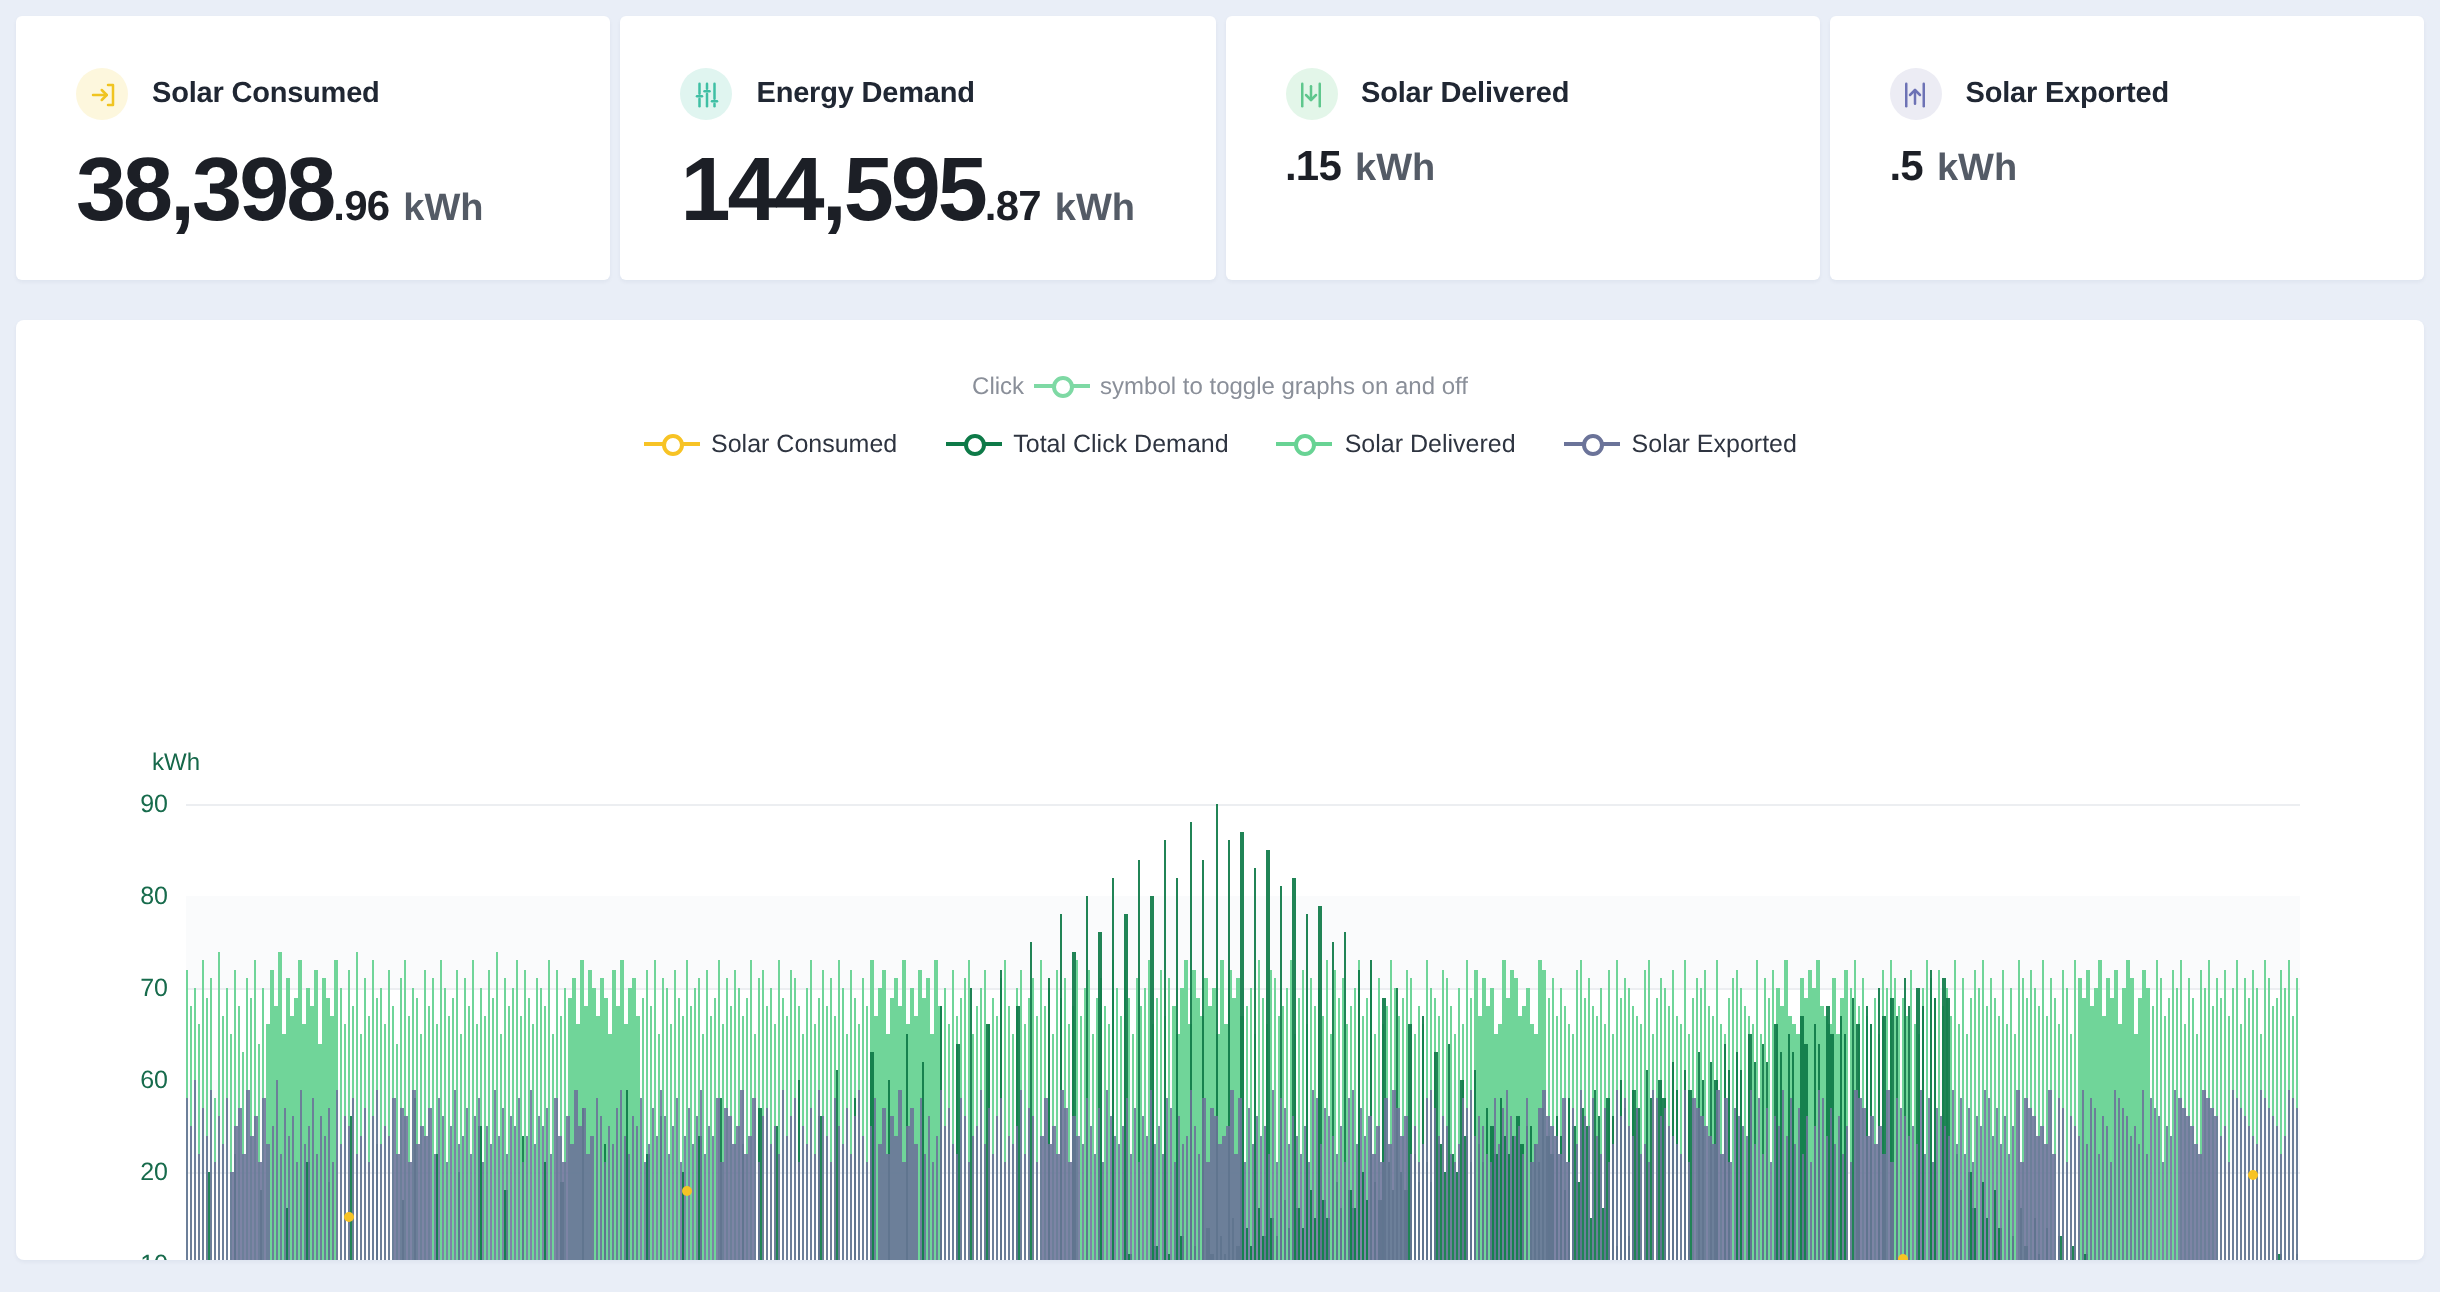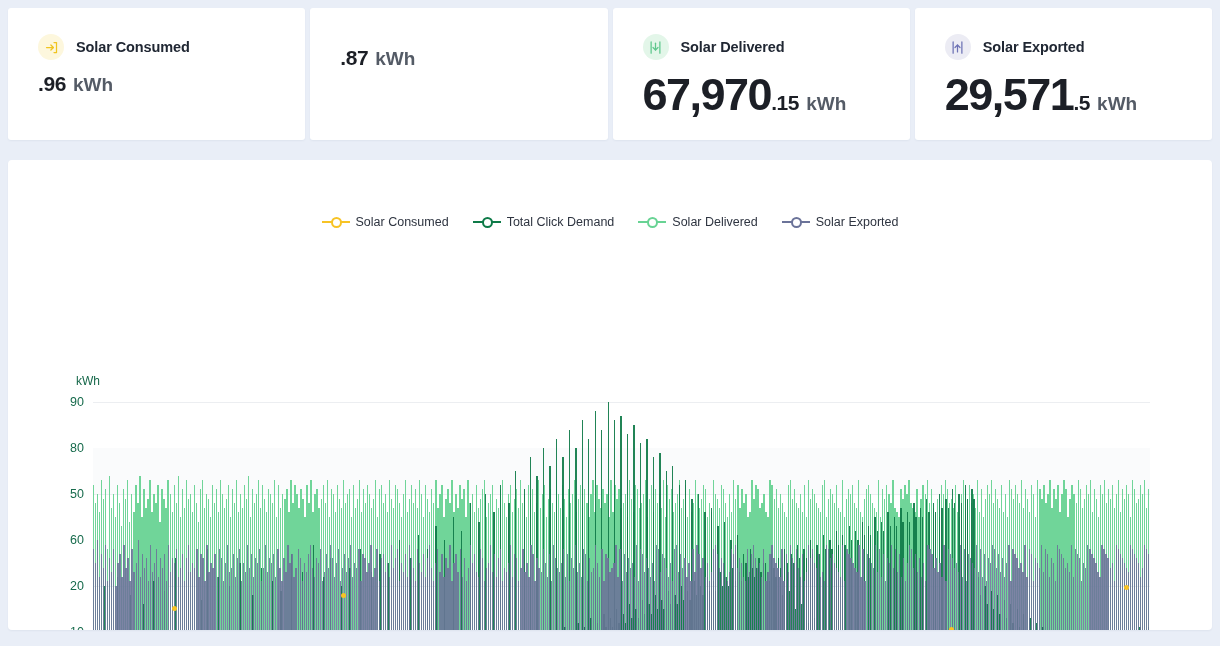--- a/index.html
+++ b/index.html
@@ -209,74 +209,95 @@
       <span class="kpi-icon" style="background:#fdf7dd">
         <svg width="15" height="15" viewBox="0 0 24 24" fill="none" stroke="#f0c420" stroke-width="2" stroke-linecap="round" stroke-linejoin="round">
           <path d="M16 4h4v16h-4"></path>
             <path d="M4 12h11"></path>
             <path d="M11 8l4 4-4 4"></path>
         </svg>
       </span>
       <span class="kpi-title">Solar Consumed</span>
     </div>
     <div class="kpi-value">
+      <span class="kpi-int">38,398</span>
       <span class="kpi-dec">.96</span>
       <span class="kpi-unit">kWh</span>
     </div>
   </div>
 
   <div class="kpi-card">
+    <div class="kpi-head">
+      <span class="kpi-icon" style="background:#e0f5f0">
+        <svg width="15" height="15" viewBox="0 0 24 24" fill="none" stroke="#3fbfa4" stroke-width="2" stroke-linecap="round">
+          <path d="M6 3v8"></path>
+            <path d="M6 15v6"></path>
+          <path d="M12 3v4"></path>
+            <path d="M12 11v10"></path>
+          <path d="M18 3v12"></path>
+            <path d="M18 19v2"></path>
+          <path d="M4 13h4"></path>
+            <path d="M10 9h4"></path>
+            <path d="M16 17h4"></path>
+        </svg>
+      </span>
+      <span class="kpi-title">Energy Demand</span>
+    </div>
     <div class="kpi-value">
+      <span class="kpi-int">144,595</span>
       <span class="kpi-dec">.87</span>
       <span class="kpi-unit">kWh</span>
     </div>
   </div>
 
   <div class="kpi-card">
     <div class="kpi-head">
       <span class="kpi-icon" style="background:#e3f6e9">
         <svg width="15" height="15" viewBox="0 0 24 24" fill="none" stroke="#5fc78d" stroke-width="2" stroke-linecap="round" stroke-linejoin="round">
           <path d="M5 3v18"></path>
             <path d="M19 3v18"></path>
           <path d="M12 5v11"></path>
             <path d="M8 12l4 4 4-4"></path>
         </svg>
       </span>
       <span class="kpi-title">Solar Delivered</span>
     </div>
     <div class="kpi-value">
-      <span class="kpi-int">67,970</span>
       <span class="kpi-dec">.15</span>
       <span class="kpi-unit">kWh</span>
     </div>
   </div>
 
   <div class="kpi-card">
     <div class="kpi-head">
       <span class="kpi-icon" style="background:#ececf4">
         <svg width="15" height="15" viewBox="0 0 24 24" fill="none" stroke="#6d72b5" stroke-width="2" stroke-linecap="round" stroke-linejoin="round">
           <path d="M5 3v18"></path>
             <path d="M19 3v18"></path>
           <path d="M12 19V8"></path>
             <path d="M8 12l4-4 4 4"></path>
         </svg>
       </span>
       <span class="kpi-title">Solar Exported</span>
     </div>
     <div class="kpi-value">
-      <span class="kpi-int">29,571</span>
       <span class="kpi-dec">.5</span>
       <span class="kpi-unit">kWh</span>
     </div>
   </div>
 
 </div>
 
 <div class="chart-card">
 
+  <div class="toggle-hint">
+    <span>Click</span>
+    <span class="marker" style="color:#7ed9a4"></span>
+    <span>symbol to toggle graphs on and off</span>
+  </div>
 
   <div class="legend" id="legend">
       <div class="legend-item">
         <span class="marker" style="color: rgb(247, 195, 37);"></span>
         <span>Solar Consumed</span>
       </div>
       <div class="legend-item">
         <span class="marker" style="color: rgb(14, 122, 72);"></span>
         <span>Total Click Demand</span>
       </div>
@@ -288,21 +309,21 @@
         <span class="marker" style="color: rgb(107, 115, 153);"></span>
         <span>Solar Exported</span>
       </div>
     </div>
 
   <div class="plot-wrap">
     <div class="y-unit">kWh</div>
     <div class="y-axis" id="y-axis">
         <div class="y-label" style="top: 242px;">90</div>
         <div class="y-label" style="top: 288px;">80</div>
-        <div class="y-label" style="top: 334px;">50</div>
+        <div class="y-label" style="top: 334px;">70</div>
         <div class="y-label" style="top: 380px;">60</div>
         <div class="y-label" style="top: 426px;">20</div>
         <div class="y-label" style="top: 472px;">10</div>
       </div>
     <div id="grid-layer">
         <div class="gridline" style="top: 242px;"></div>
         <div class="gridline" style="top: 288px;"></div>
         <div class="gridline" style="top: 334px;"></div>
         <div class="gridline" style="top: 380px;"></div>
         <div class="gridline" style="top: 426px;"></div>

